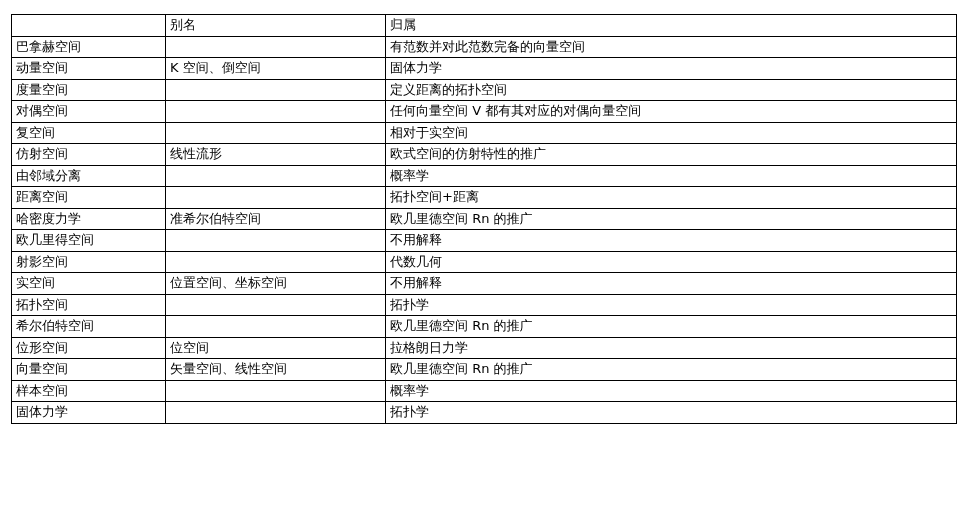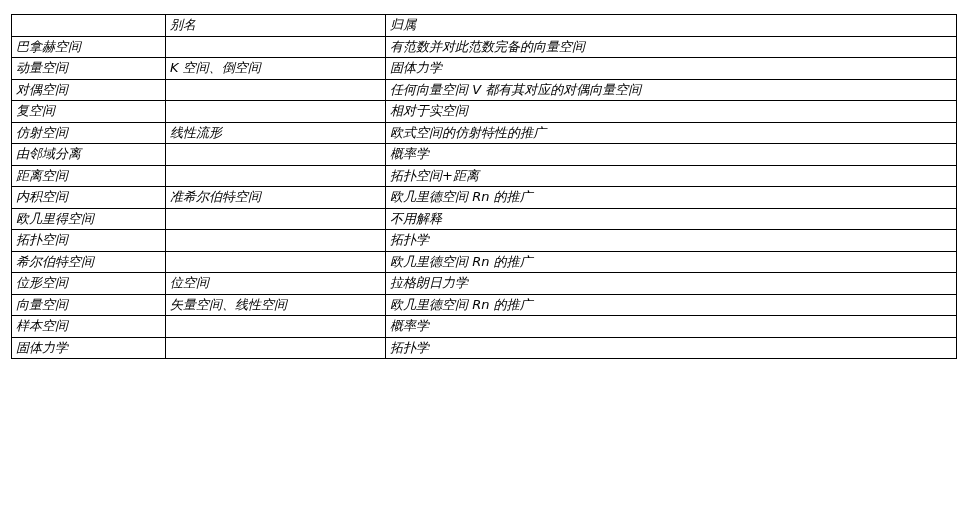--- a/index.html
+++ b/index.html
@@ -9,21 +9,20 @@
     width: 978px;
     height: 520px;
     overflow: hidden;
     font-family: "DejaVu Sans", "Liberation Sans", sans-serif;
   }
   .page {
     position: relative;
     width: 978px;
     height: 520px;
     background: #ffffff;
-    font-style: italic;
   }
   table.spaces {
     position: absolute;
     left: 11px;
     top: 14px;
     width: 945px;
     border-collapse: collapse;
     table-layout: fixed;
     background: #ffffff;
   }
@@ -67,20 +66,25 @@
           <td>巴拿赫空间</td>
           <td></td>
           <td>有范数并对此范数完备的向量空间</td>
         </tr>
         <tr>
           <td>动量空间</td>
           <td>K 空间、倒空间</td>
           <td>固体力学</td>
         </tr>
         <tr>
+          <td>度量空间</td>
+          <td></td>
+          <td>定义距离的拓扑空间</td>
+        </tr>
+        <tr>
           <td>对偶空间</td>
           <td></td>
           <td>任何向量空间 V 都有其对应的对偶向量空间</td>
         </tr>
         <tr>
           <td>复空间</td>
           <td></td>
           <td>相对于实空间</td>
         </tr>
         <tr>
@@ -92,27 +96,37 @@
           <td>由邻域分离</td>
           <td></td>
           <td>概率学</td>
         </tr>
         <tr>
           <td>距离空间</td>
           <td></td>
           <td>拓扑空间+距离</td>
         </tr>
         <tr>
-          <td>内积空间</td>
+          <td>哈密度力学</td>
           <td>准希尔伯特空间</td>
           <td>欧几里德空间 Rn 的推广</td>
         </tr>
         <tr>
           <td>欧几里得空间</td>
           <td></td>
+          <td>不用解释</td>
+        </tr>
+        <tr>
+          <td>射影空间</td>
+          <td></td>
+          <td>代数几何</td>
+        </tr>
+        <tr>
+          <td>实空间</td>
+          <td>位置空间、坐标空间</td>
           <td>不用解释</td>
         </tr>
         <tr>
           <td>拓扑空间</td>
           <td></td>
           <td>拓扑学</td>
         </tr>
         <tr>
           <td>希尔伯特空间</td>
           <td></td>

